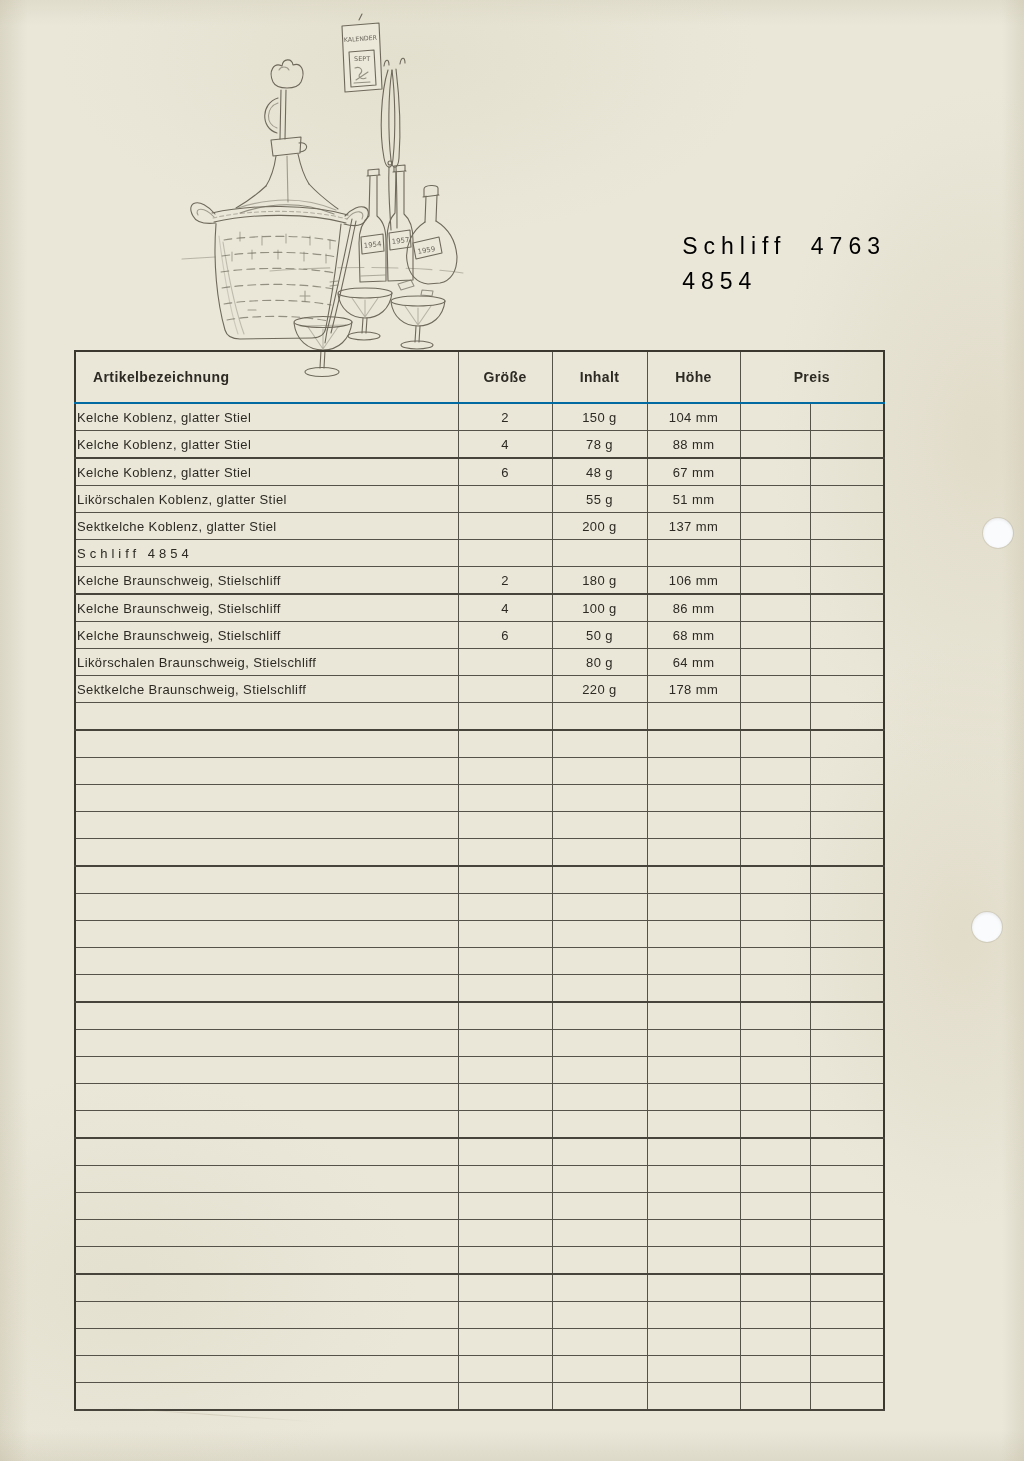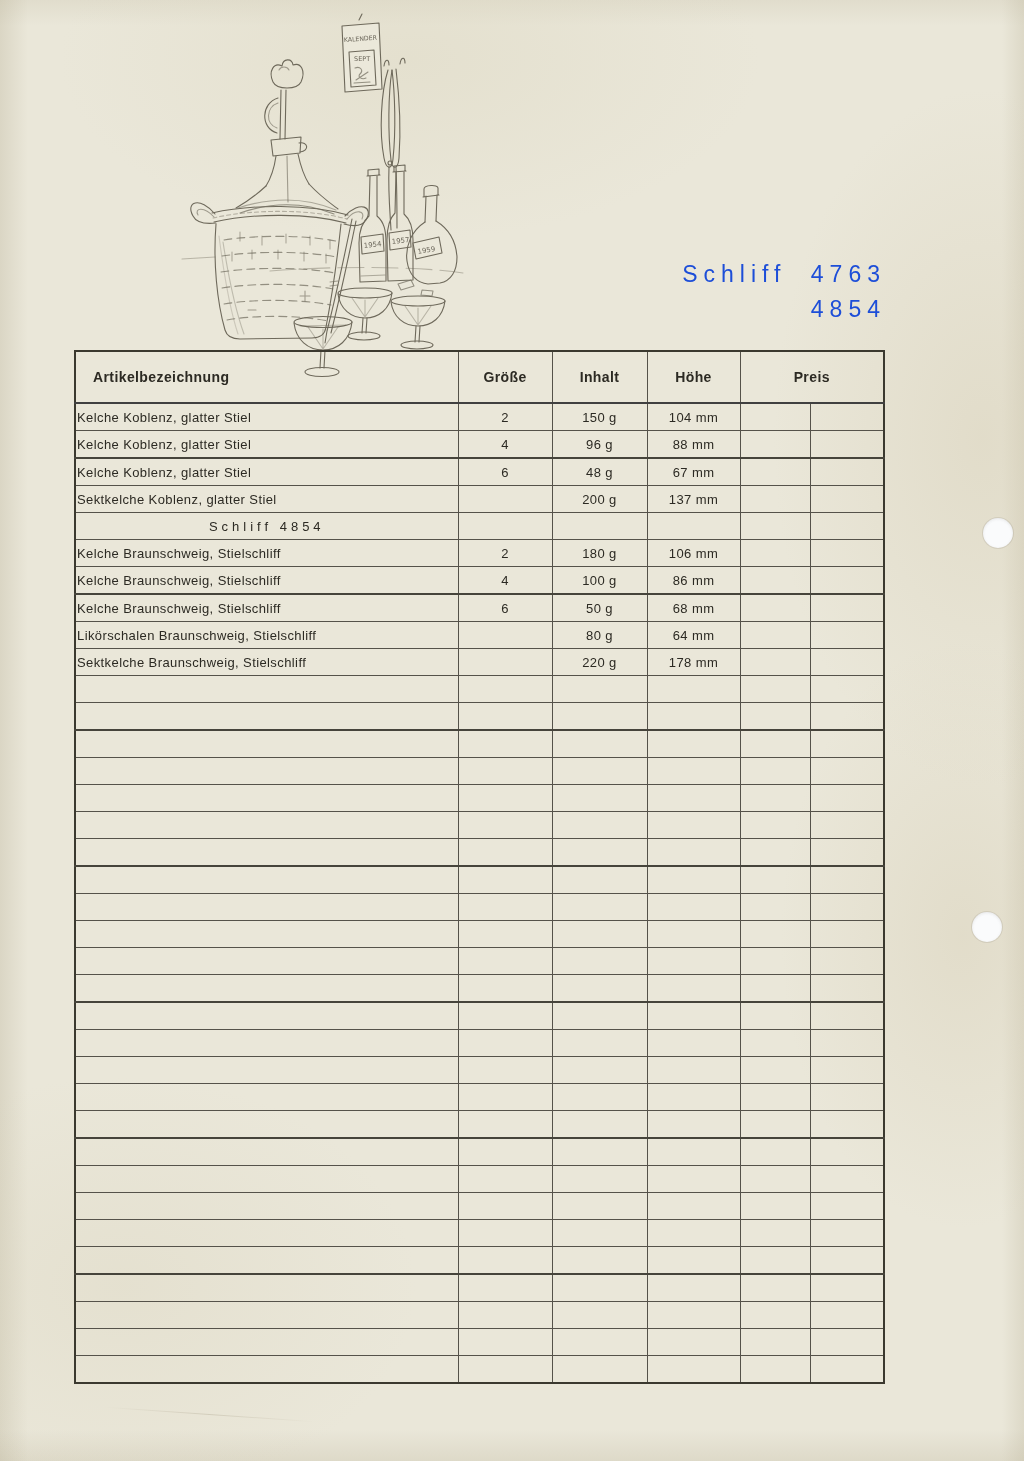--- a/index.html
+++ b/index.html
@@ -11,42 +11,42 @@
       radial-gradient(ellipse 300px 500px at 96% 30%, rgba(211,202,176,.38), transparent 70%),
       radial-gradient(ellipse 260px 420px at 94% 64%, rgba(208,198,170,.32), transparent 70%),
       radial-gradient(ellipse 420px 300px at 12% 88%, rgba(214,207,183,.28), transparent 70%),
       radial-gradient(ellipse 500px 260px at 40% 4%, rgba(222,217,196,.5), transparent 70%),
       linear-gradient(90deg, rgba(182,174,148,.30) 0, rgba(182,174,148,0) 28px),
       linear-gradient(270deg, rgba(182,174,148,.26) 0, rgba(182,174,148,0) 22px),
       linear-gradient(0deg, rgba(182,174,148,.24) 0, rgba(182,174,148,0) 32px),
       linear-gradient(180deg, rgba(182,174,148,.18) 0, rgba(182,174,148,0) 26px);
   }
   .title{
-    position:absolute;top:229px;right:138px;text-align:right;
-    font-size:23px;line-height:35px;color:#1d4ed8;
-    letter-spacing:6px;word-spacing:12px;font-weight:500;margin-top:28px;
+    position:absolute;top:229px;right:138px;
+    font-size:23px;line-height:35px;color:#000000;
+    letter-spacing:6px;word-spacing:12px;font-weight:500;
   }
   table.price{
     position:absolute;left:74px;top:350px;width:810px;
     border-collapse:collapse;table-layout:fixed;
     border:2px solid #3b392f;
   }
   table.price th, table.price td{
     border:1px solid #55524a;
     color:#2c2a23;overflow:hidden;white-space:nowrap;
   }
   table.price thead th{
     height:48px;font-size:14px;font-weight:bold;letter-spacing:.4px;
-    border-bottom:2px solid #404040;vertical-align:middle;
+    border-bottom:2px solid #0369a1;vertical-align:middle;
   }
   table.price thead th.h-name{text-align:left;padding-left:17px;}
   table.price tbody td{height:24px;font-size:13px;vertical-align:middle;}
   td.c-name{text-align:left;letter-spacing:.4px;margin-left:8px;}
   td.c-num{text-align:center;letter-spacing:.4px;}
-  td.section-cell{text-align:center;letter-spacing:4px;}
+  td.section-cell{text-align:left;letter-spacing:4px;}
   tbody tr:nth-child(5n+2) td{border-bottom-width:2px;border-bottom-color:#46443b;}
   .illustration{position:absolute;left:40px;top:0;pointer-events:none;}
   .illustration path,.illustration ellipse,.illustration line{
     fill:none;stroke:#6e695b;stroke-width:1.1;stroke-linecap:round;stroke-linejoin:round;
   }
   .illustration text{font-family:"DejaVu Sans", sans-serif;fill:#6b665a;stroke:none;}
   .illustration .paperfill{fill:#ebe8da;}
   .hole{
     position:absolute;width:30px;height:30px;border-radius:50%;
     background:#fafbfc;
@@ -194,34 +194,42 @@
         <td class="c-name">Kelche Koblenz, glatter Stiel</td>
         <td class="c-num">2</td>
         <td class="c-num">150 g</td>
         <td class="c-num">104 mm</td>
         <td class="c-price"></td>
         <td class="c-price"></td>
       </tr>
       <tr>
         <td class="c-name">Kelche Koblenz, glatter Stiel</td>
         <td class="c-num">4</td>
-        <td class="c-num">96 g</td>
+        <td class="c-num">78 g</td>
         <td class="c-num">88 mm</td>
         <td class="c-price"></td>
         <td class="c-price"></td>
       </tr>
       <tr>
         <td class="c-name">Kelche Koblenz, glatter Stiel</td>
         <td class="c-num">6</td>
         <td class="c-num">48 g</td>
         <td class="c-num">67 mm</td>
         <td class="c-price"></td>
         <td class="c-price"></td>
       </tr>
       <tr>
+        <td class="c-name">Likörschalen Koblenz, glatter Stiel</td>
+        <td class="c-num"></td>
+        <td class="c-num">55 g</td>
+        <td class="c-num">51 mm</td>
+        <td class="c-price"></td>
+        <td class="c-price"></td>
+      </tr>
+      <tr>
         <td class="c-name">Sektkelche Koblenz, glatter Stiel</td>
         <td class="c-num"></td>
         <td class="c-num">200 g</td>
         <td class="c-num">137 mm</td>
         <td class="c-price"></td>
         <td class="c-price"></td>
       </tr>
       <tr>
         <td class="c-name section-cell">Schliff 4854</td>
         <td class="c-num"></td>

